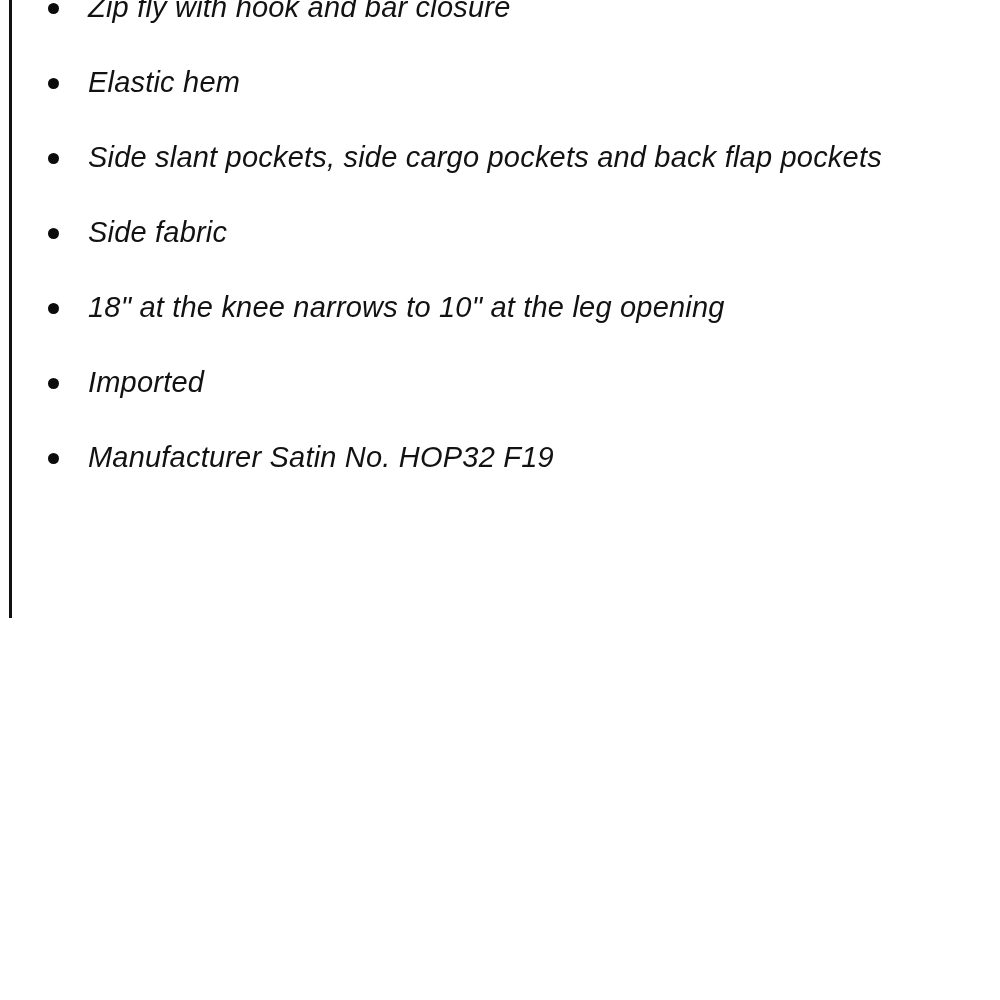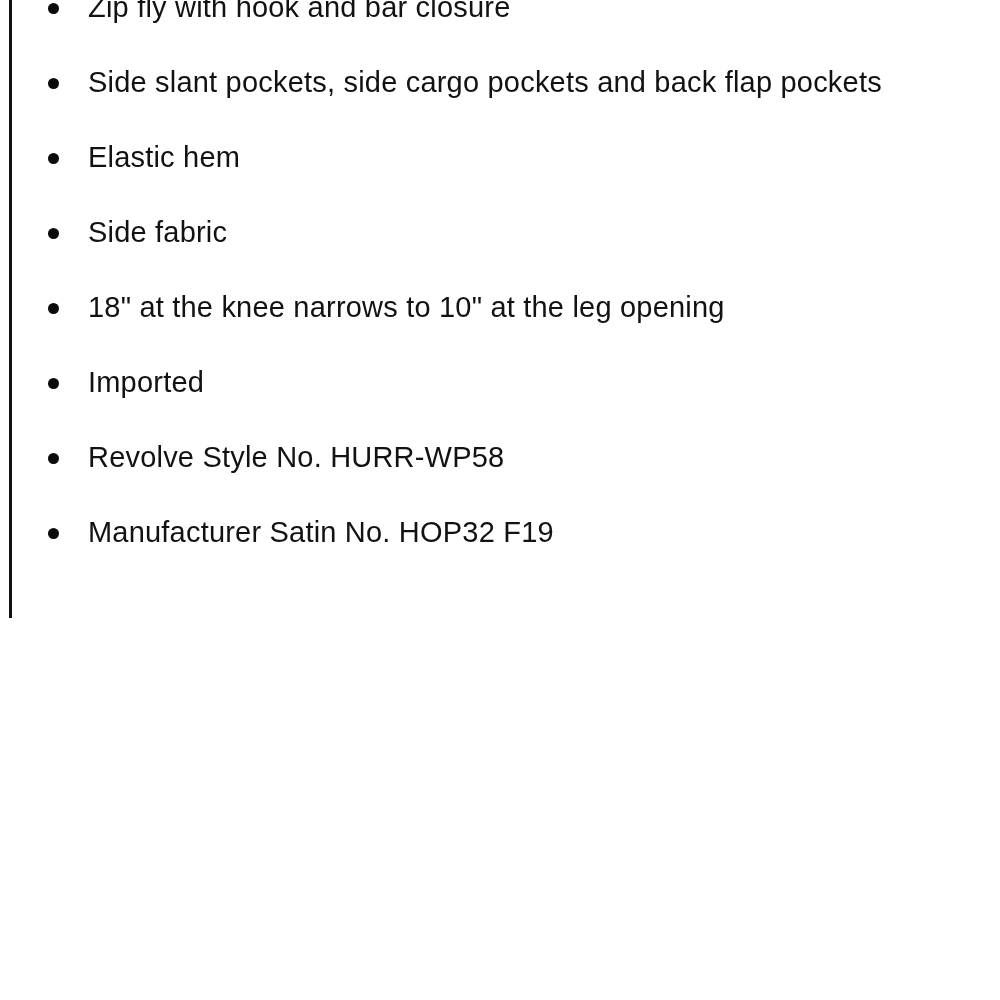--- a/index.html
+++ b/index.html
@@ -10,20 +10,21 @@
     background: #ffffff;
     overflow: hidden;
     font-family: "Liberation Sans", "DejaVu Sans", sans-serif;
   }
   .viewport {
     position: relative;
     width: 1000px;
     height: 1000px;
     overflow: hidden;
     background: #ffffff;
+    font-style: italic;
   }
   .left-rule {
     position: absolute;
     left: 9px;
     top: 0;
     width: 2.5px;
     height: 618px;
     background: #111111;
   }
   .details-list {
@@ -59,40 +60,36 @@
 <div class="viewport">
   <div class="left-rule"></div>
 
   <ul class="details-list">
     <li>
       <span class="bullet"></span>
       <span>Zip fly with hook and bar closure</span>
     </li>
     <li>
       <span class="bullet"></span>
-      <span>Side slant pockets, side cargo pockets and back flap pockets</span>
+      <span>Elastic hem</span>
     </li>
     <li>
       <span class="bullet"></span>
-      <span>Elastic hem</span>
+      <span>Side slant pockets, side cargo pockets and back flap pockets</span>
     </li>
     <li>
       <span class="bullet"></span>
       <span>Side fabric</span>
     </li>
     <li>
       <span class="bullet"></span>
       <span>18" at the knee narrows to 10" at the leg opening</span>
     </li>
     <li>
       <span class="bullet"></span>
       <span>Imported</span>
     </li>
     <li>
       <span class="bullet"></span>
-      <span>Revolve Style No. HURR-WP58</span>
-    </li>
-    <li>
-      <span class="bullet"></span>
       <span>Manufacturer Satin No. HOP32 F19</span>
     </li>
   </ul>
 </div>
 
 </body></html>

